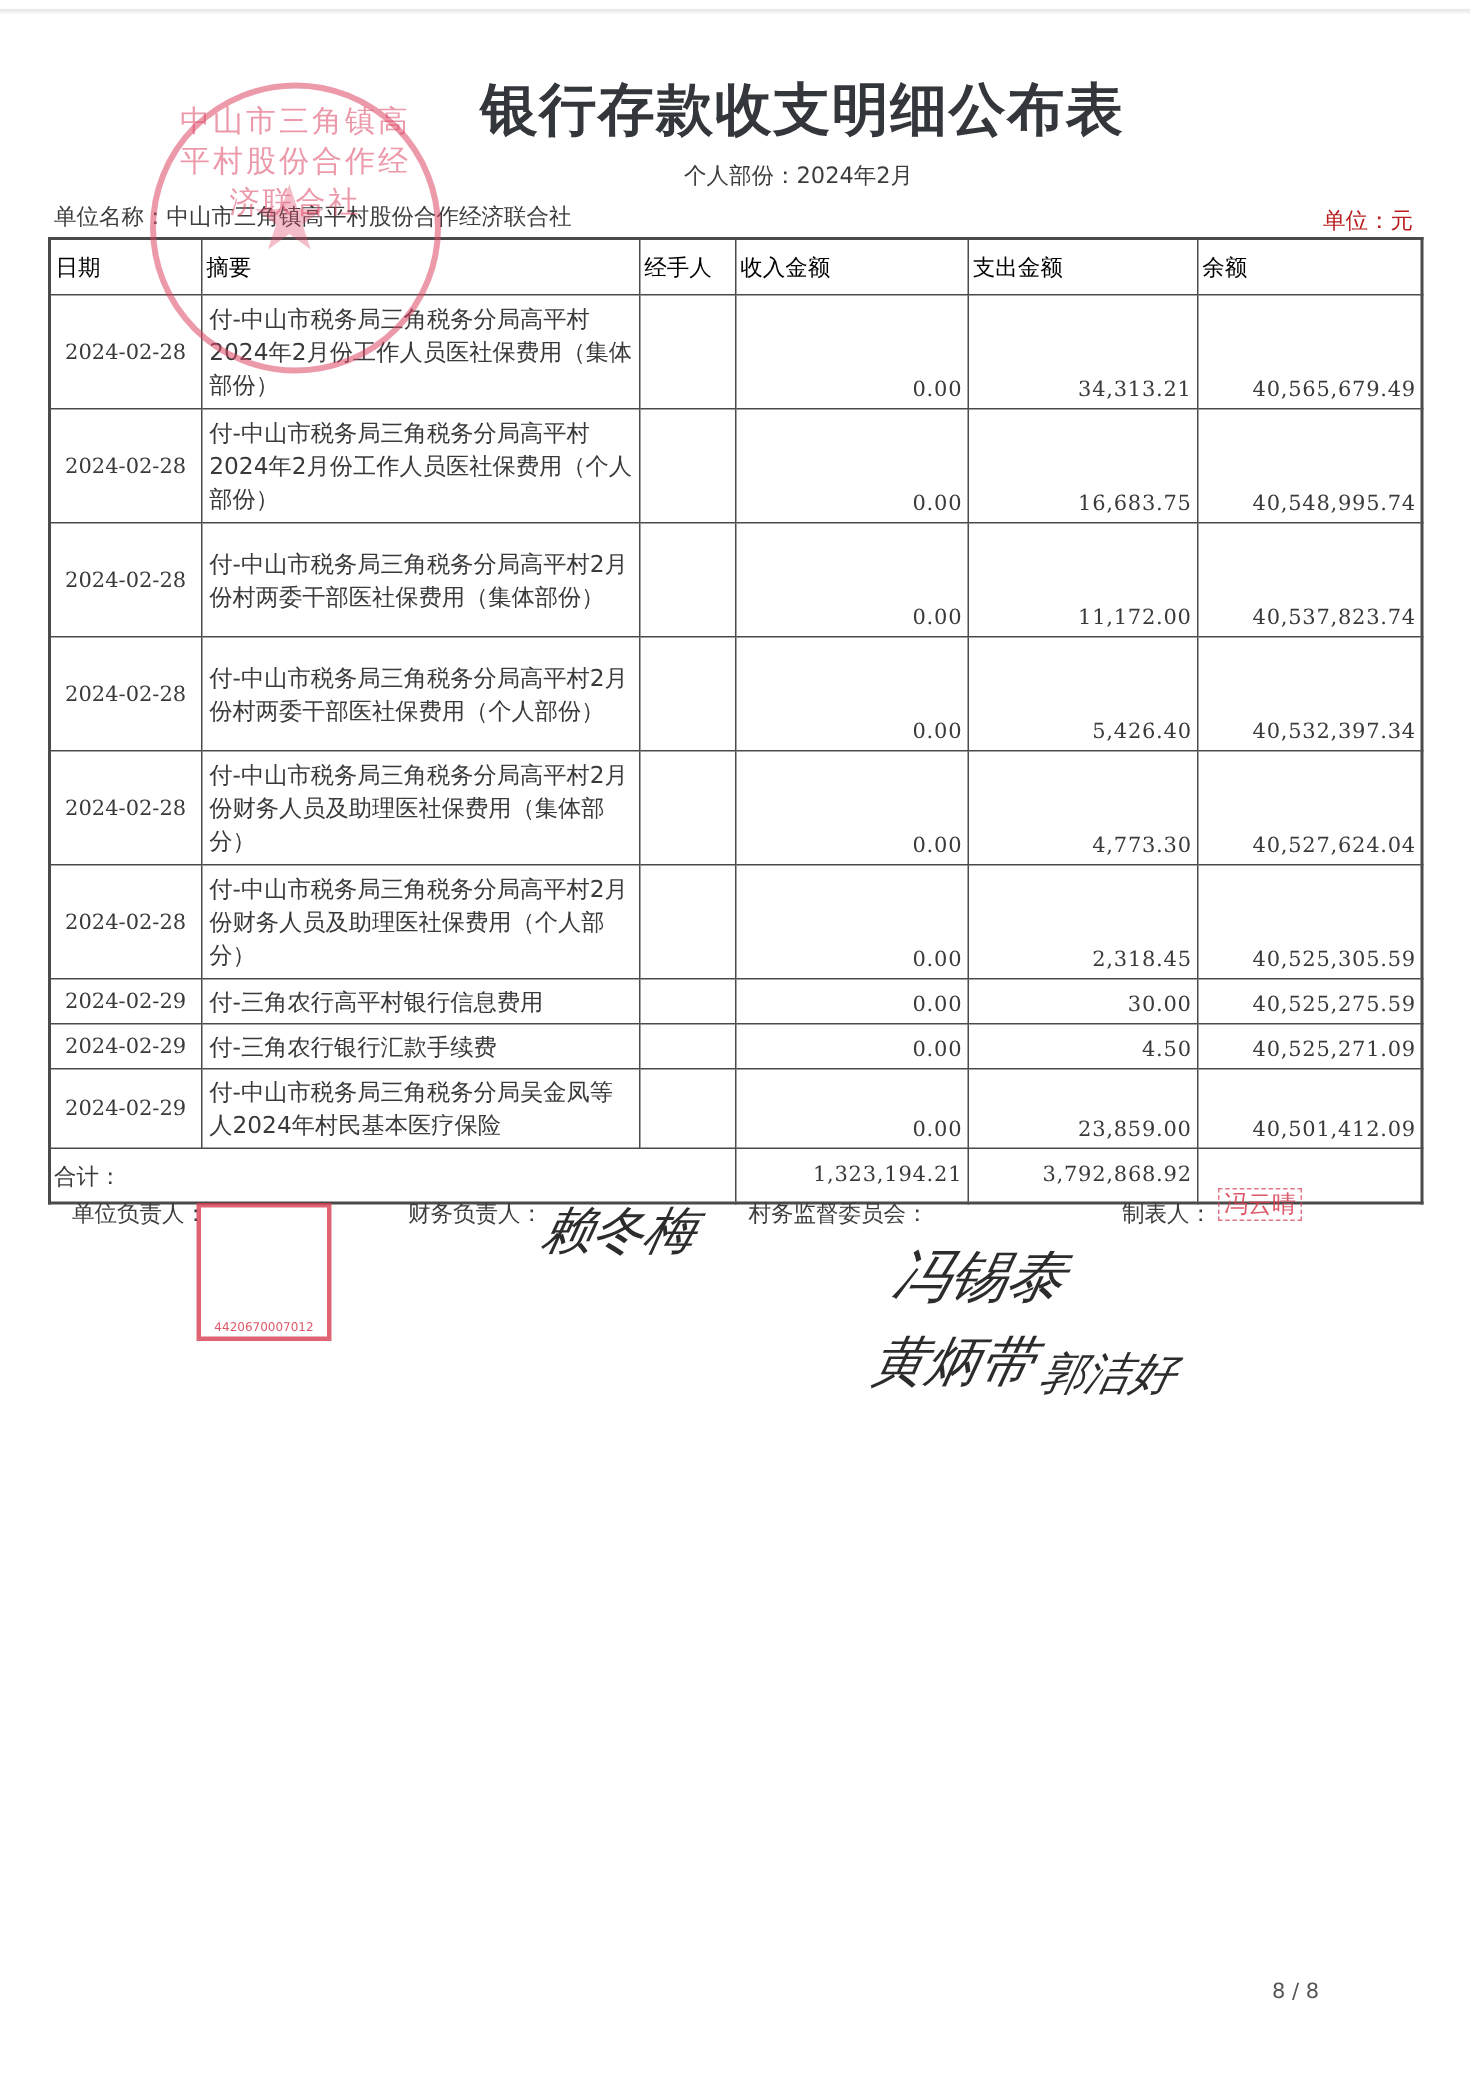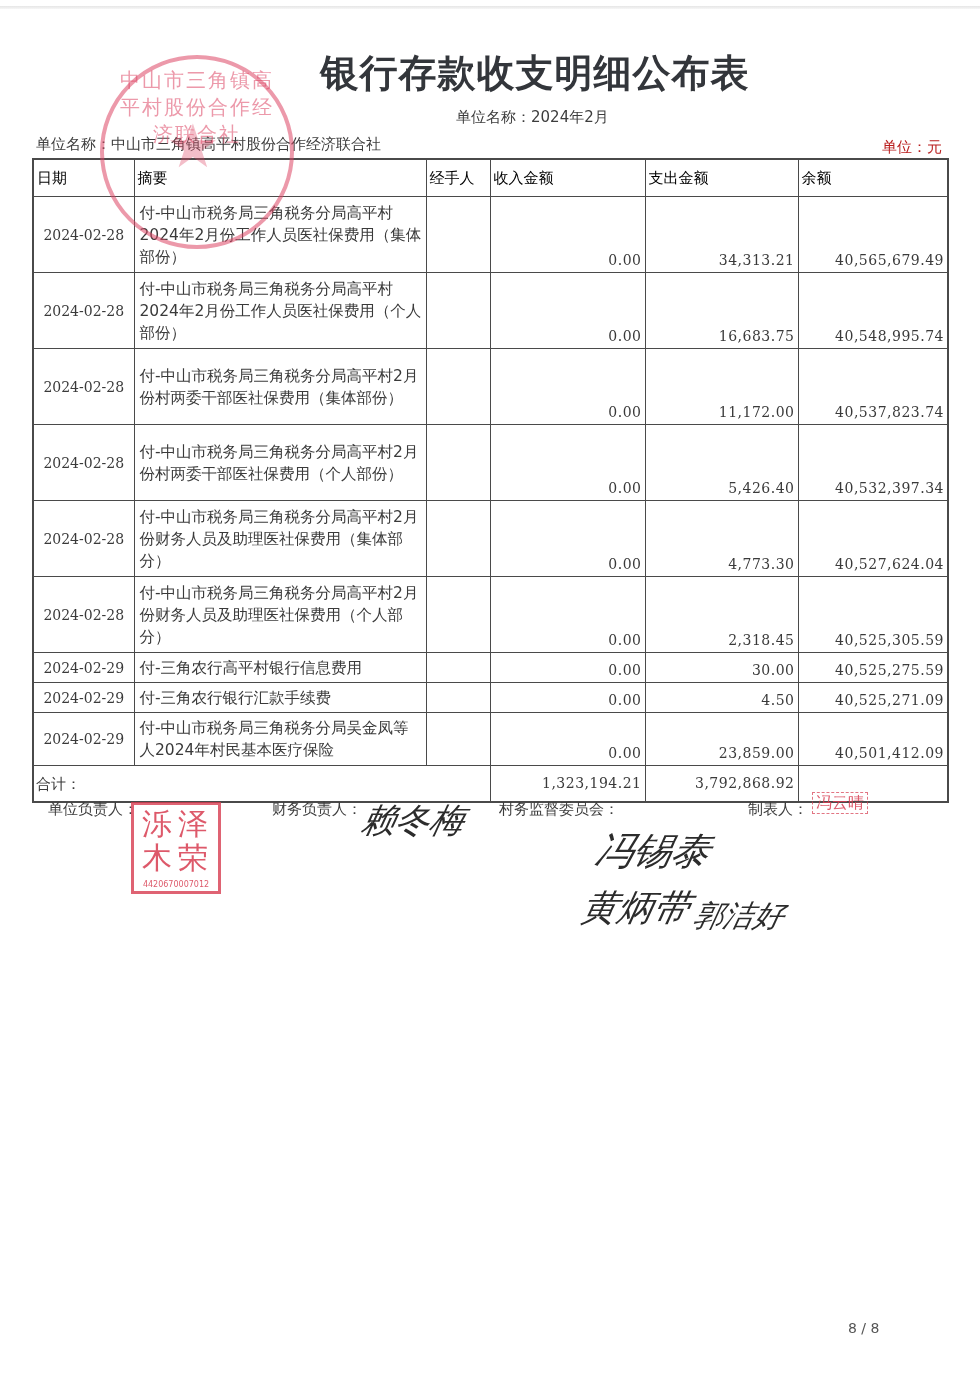--- a/index.html
+++ b/index.html
@@ -94,21 +94,21 @@
       position: absolute; left: 848px; top: 1320px; font-family: "DejaVu Sans", sans-serif;
       font-size: 14px; color: #555;
     }
   </style>
 </head>
 <body>
 
 <div class="scan-edge"></div>
 
 <div class="title">银行存款收支明细公布表</div>
-<div class="report-month">单位名称：2024年2月</div>
+<div class="report-month">个人部份：2024年2月</div>
 <div class="unit-name">
   <span>单位名称：</span><span>中山市三角镇高平村股份合作经济联合社</span>
 </div>
 <div class="unit">单位：元</div>
 
 <table class="ledger">
   <colgroup>
     <col style="width:101px">
       <col style="width:292px">
       <col style="width:64px">
@@ -208,21 +208,20 @@
   </tbody>
 </table>
 
 <div class="seal-round">
   <div class="seal-text">中山市三角镇高平村股份合作经济联合社</div>
   <div class="star">★</div>
 </div>
 
 <div class="sign-row" style="left:36px;">单位负责人：</div>
 <div class="seal-square">
-  <div class="chars">泺泽 木荣</div>
   <div class="code">4420670007012</div>
 </div>
 
 <div class="sign-row" style="left:260px;text-align:center;">财务负责人：</div>
 <div class="signature" style="left:362px; top:798px; font-size:34px;">赖冬梅</div>
 
 <div class="sign-row" style="left:487px;">村务监督委员会：</div>
 <div class="signature" style="left:596px; top:826px; font-size:38px;">冯锡泰</div>
 <div class="signature" style="left:582px; top:884px; font-size:36px;">黄炳带</div>
 <div class="signature" style="left:694px; top:896px; font-size:30px;">郭洁好</div>

